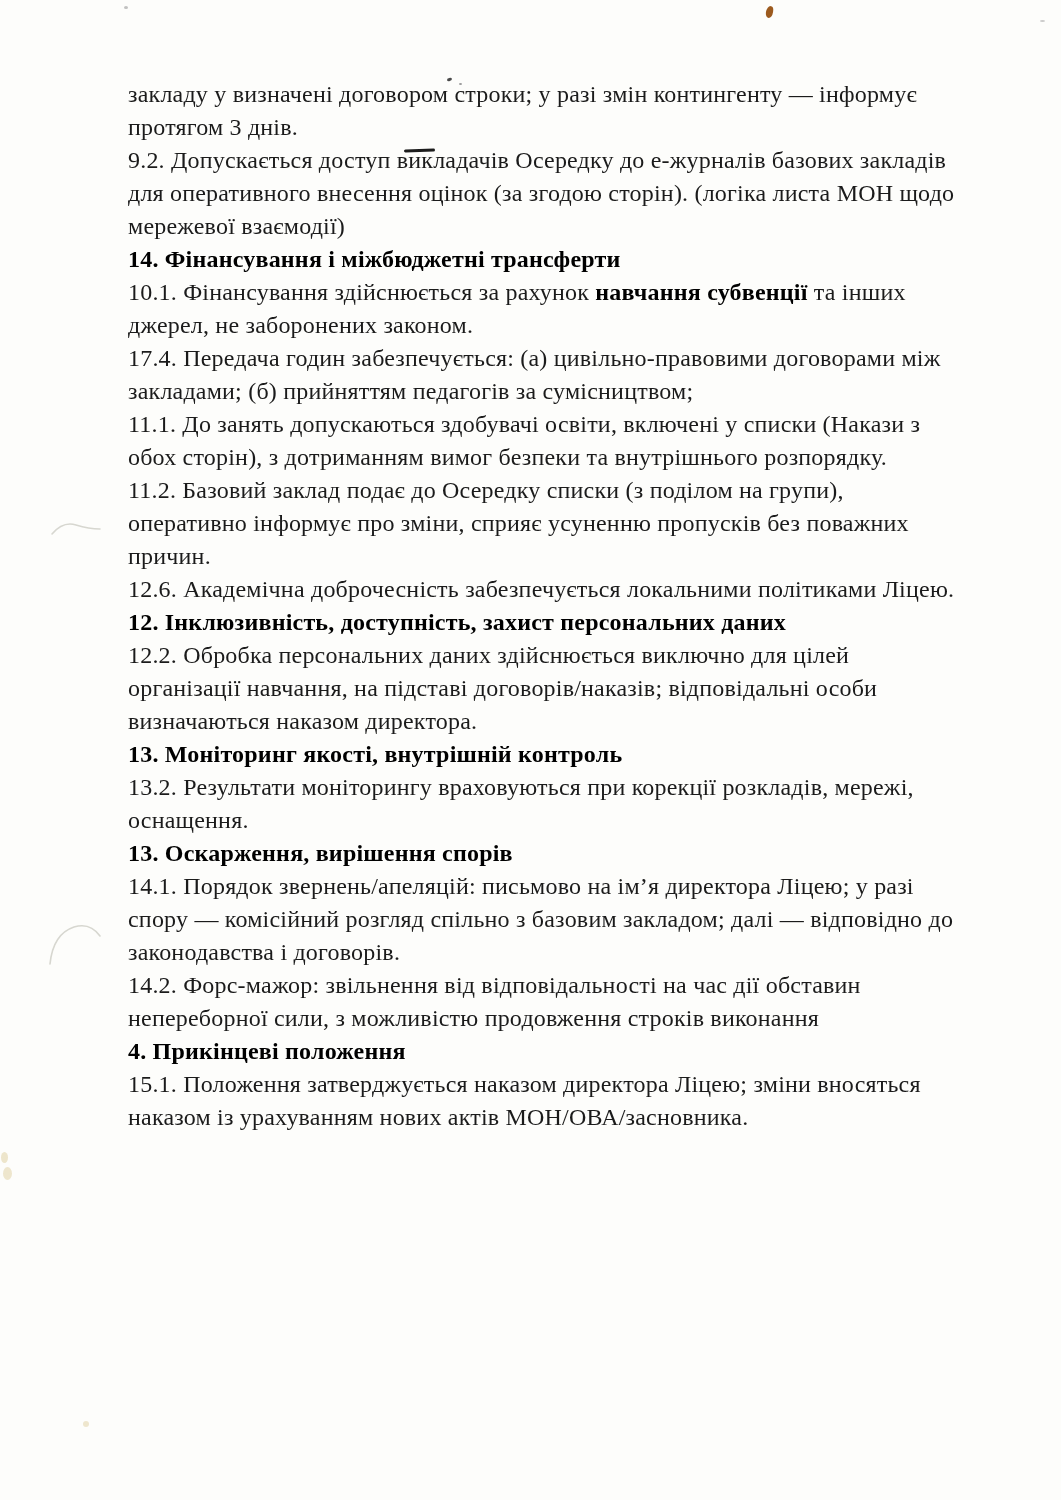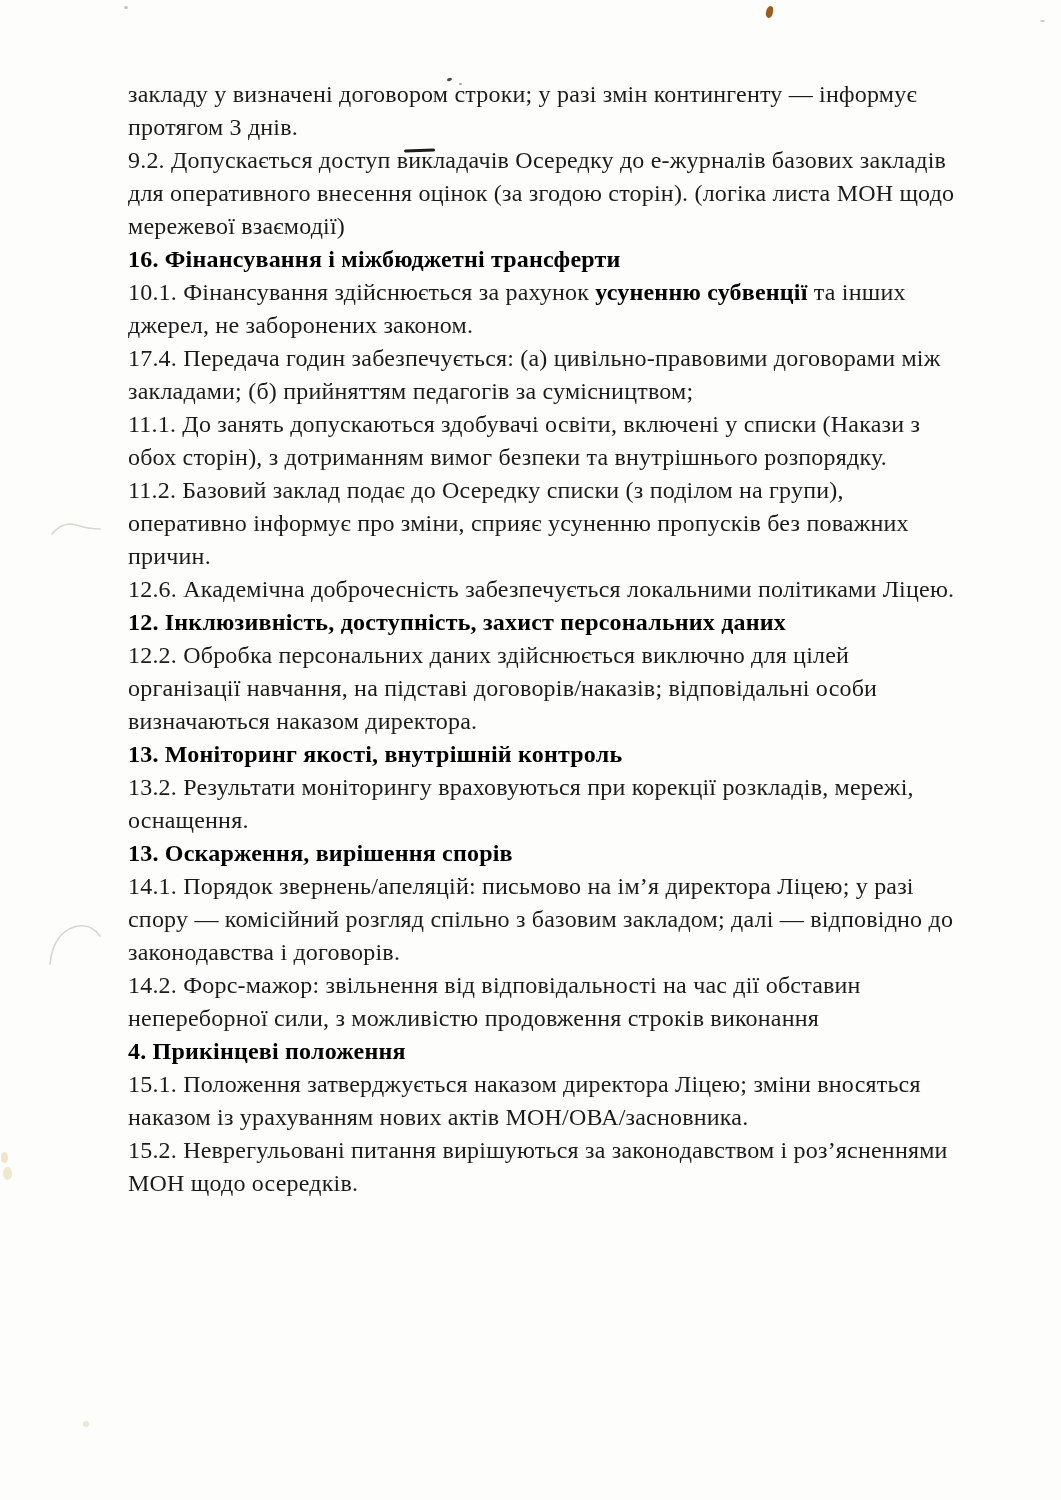--- a/index.html
+++ b/index.html
@@ -55,22 +55,22 @@
 <body>
 
 <div class="page" style="background: rgb(253, 253, 251);">
 
   <div class="text-block" id="doc-text" style="color: rgb(27, 27, 27);">
       <p class="para"><span>закладу у визначені договором строки; у разі змін контингенту — інформує
 протягом 3 днів.</span></p>
       <p class="para"><span>9.2. Допускається доступ викладачів Осередку до е-журналів базових закладів
 для оперативного внесення оцінок (за згодою сторін). (логіка листа МОН щодо
 мережевої взаємодії)</span></p>
-      <p class="para heading"><span class="bold">16. Фінансування і міжбюджетні трансферти</span></p>
-      <p class="para"><span>10.1. Фінансування здійснюється за рахунок </span><span class="bold">усуненню субвенції</span><span> та інших
+      <p class="para heading"><span class="bold">14. Фінансування і міжбюджетні трансферти</span></p>
+      <p class="para"><span>10.1. Фінансування здійснюється за рахунок </span><span class="bold">навчання субвенції</span><span> та інших
 джерел, не заборонених законом.</span></p>
       <p class="para"><span>17.4. Передача годин забезпечується: (а) цивільно-правовими договорами між
 закладами; (б) прийняттям педагогів за сумісництвом;</span></p>
       <p class="para"><span>11.1. До занять допускаються здобувачі освіти, включені у списки (Накази з
 обох сторін), з дотриманням вимог безпеки та внутрішнього розпорядку.</span></p>
       <p class="para"><span>11.2. Базовий заклад подає до Осередку списки (з поділом на групи),
 оперативно інформує про зміни, сприяє усуненню пропусків без поважних
 причин.</span></p>
       <p class="para"><span>12.6. Академічна доброчесність забезпечується локальними політиками Ліцею.</span></p>
       <p class="para heading"><span class="bold">12. Інклюзивність, доступність, захист персональних даних</span></p>
@@ -82,22 +82,20 @@
 оснащення.</span></p>
       <p class="para heading"><span class="bold">13. Оскарження, вирішення спорів</span></p>
       <p class="para"><span>14.1. Порядок звернень/апеляцій: письмово на ім’я директора Ліцею; у разі
 спору — комісійний розгляд спільно з базовим закладом; далі — відповідно до
 законодавства і договорів.</span></p>
       <p class="para"><span>14.2. Форс-мажор: звільнення від відповідальності на час дії обставин
 непереборної сили, з можливістю продовження строків виконання</span></p>
       <p class="para heading"><span class="bold">4. Прикінцеві положення</span></p>
       <p class="para"><span>15.1. Положення затверджується наказом директора Ліцею; зміни вносяться
 наказом із урахуванням нових актів МОН/ОВА/засновника.</span></p>
-      <p class="para"><span>15.2. Неврегульовані питання вирішуються за законодавством і роз’ясненнями
-МОН щодо осередків.</span></p>
     </div>
 
   <svg class="artifact" id="pencil-arc-1" width="52" height="30" viewBox="0 0 52 30">
     <path d="M2 20 Q 13 7, 26 11 T 50 15" fill="none" stroke-width="1.6" stroke-linecap="round" stroke="#d7d7d0"></path>
   </svg>
 
   <svg class="artifact" id="pencil-arc-2" width="58" height="50" viewBox="0 0 58 50">
     <path d="M4 44 Q 7 14, 28 7 Q 44 2, 54 16" fill="none" stroke-width="1.6" stroke-linecap="round" stroke="#d7d7d0"></path>
   </svg>
 

